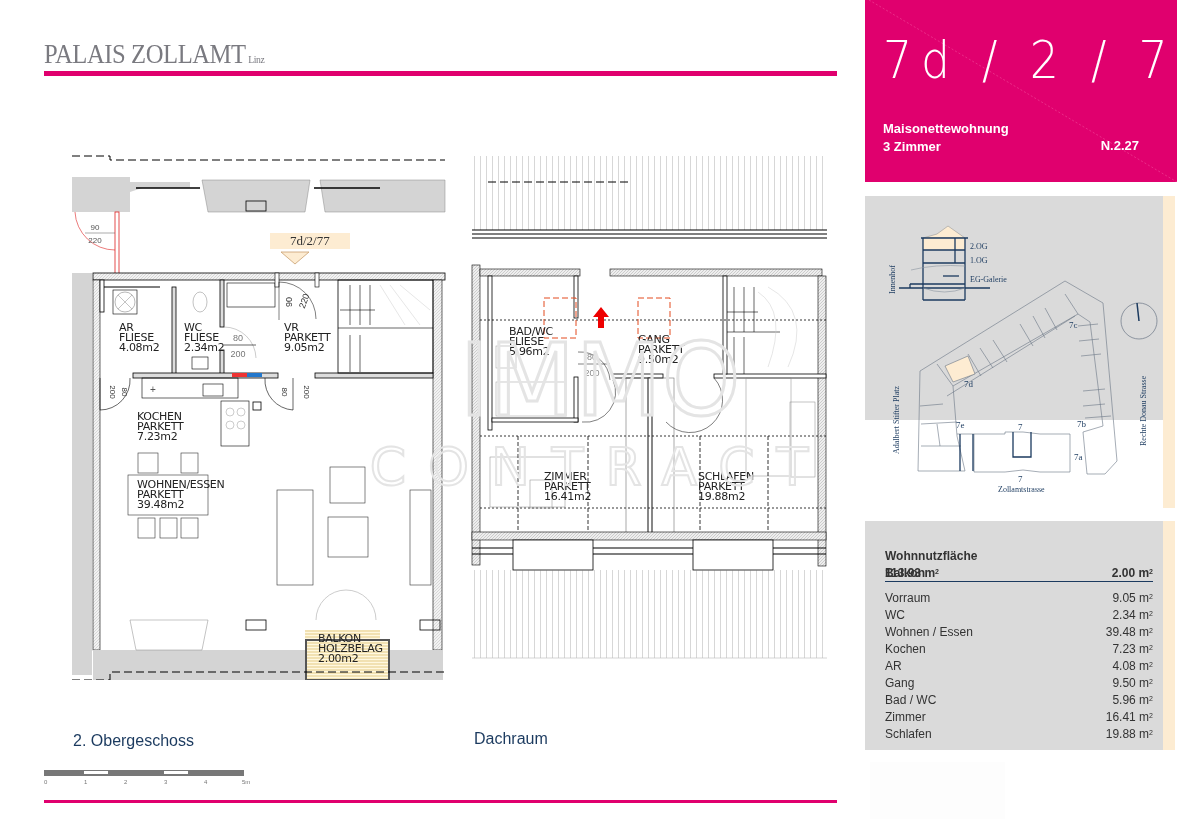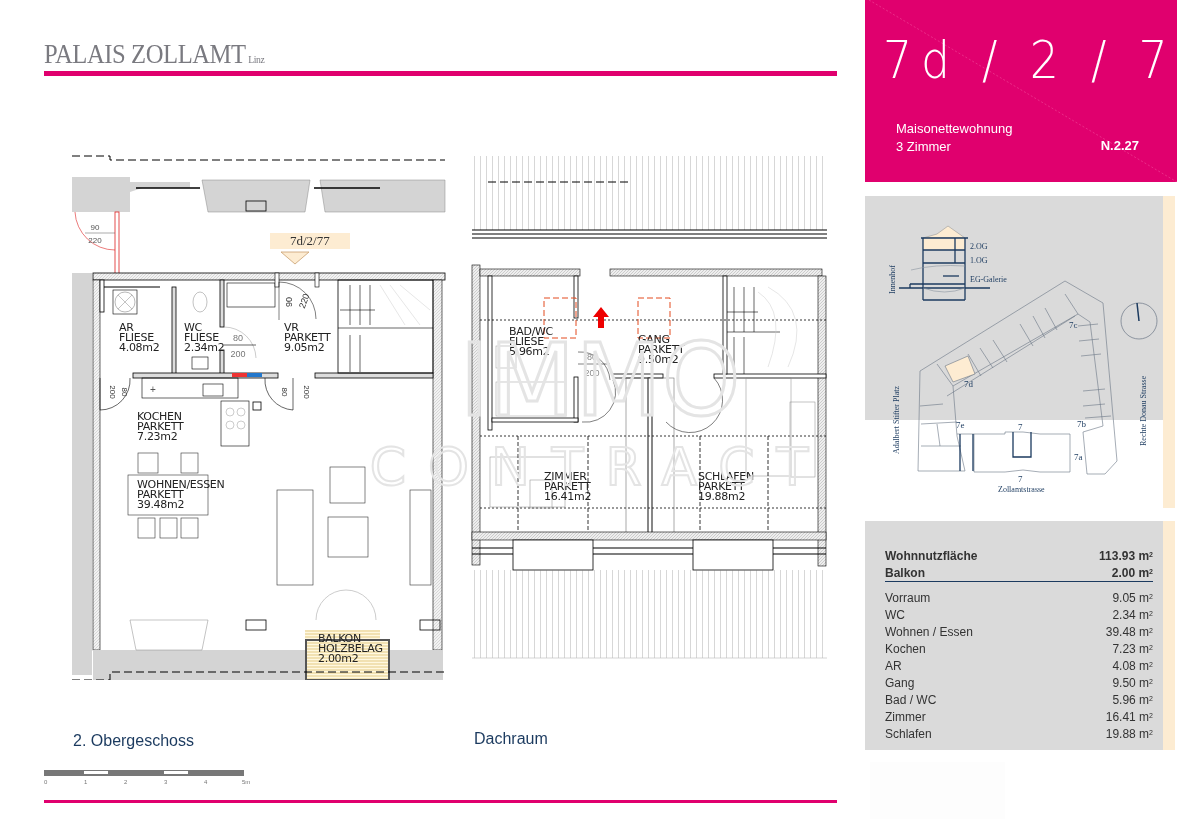--- a/index.html
+++ b/index.html
@@ -7,21 +7,21 @@
   body { position: relative; font-family: "Liberation Sans", sans-serif; color: #333; }
 
   .header-title { position: absolute; left: 44px; top: 38px; font-family: "Liberation Serif", serif; color: #7a7a80; font-size: 28px; letter-spacing: -0.5px; transform: scaleX(0.88); transform-origin: left; white-space: nowrap; }
   .header-title .city { font-size: 11px; margin-left: 3px; }
   .pink-rule { position: absolute; left: 44px; height: 5px; background: #e0006e; }
   .rule-top { top: 71px; width: 793px; }
   .rule-bottom { top: 800px; width: 793px; height: 3px; }
 
   .unit-box { position: absolute; left: 865px; top: 0; width: 312px; height: 182px; background: #e0006e; color: #fff; }
   .unit-box .unit-no { position: absolute; left: 18px; top: 30px; font-family: "DejaVu Sans", sans-serif; font-size: 52px; font-weight: 300; letter-spacing: 10px; white-space: nowrap; transform: scaleX(0.88); transform-origin: left; }
-  .unit-box .unit-type { position: absolute; left: 18px; top: 120px; font-size: 13px; font-weight: normal; line-height: 18px; margin-left: 13px; }
+  .unit-box .unit-type { position: absolute; left: 18px; top: 120px; font-size: 13px; font-weight: bold; line-height: 18px; }
   .unit-box .unit-code { position: absolute; right: 38px; top: 138px; font-size: 13px; font-weight: bold; }
   .unit-box .diag { position: absolute; left: 0; top: 0; width: 100%; height: 100%; }
 
   .location-panel { position: absolute; left: 865px; top: 196px; width: 298px; height: 224px; background: #dadada; padding-left: 40px; }
   .location-strip { position: absolute; left: 1163px; top: 196px; width: 12px; height: 312px; background: #fdecd2; }
   .location-panel svg { position: absolute; left: 0; top: 0; }
 
   .area-panel { position: absolute; left: 865px; top: 521px; width: 298px; height: 229px; background: #dadada; color: #1b3a5f; }
   .area-strip { position: absolute; left: 1163px; top: 521px; width: 12px; height: 229px; background: #fdecd2; }
   .area-row { position: absolute; left: 20px; width: 268px; display: flex; justify-content: space-between; font-size: 12px; line-height: 17px; }
@@ -136,21 +136,21 @@
     </g>
     <circle cx="274" cy="125" r="18" stroke="#6a7585" stroke-width="0.7" fill="none"></circle>
     <line x1="272" y1="107" x2="274" y2="125" stroke="#1b3a5f" stroke-width="1.5"></line>
   </svg>
 </div>
 <div class="location-strip"></div>
 
 <div class="area-panel"></div>
 <div class="area-strip"></div>
 <div style="position:absolute;left:865px;top:0;">
-  <div class="area-row bold" style="top:548px;">
+  <div class="area-row bold" style="top:548px;flex-direction:column;">
     <span>Wohnnutzfläche</span>
     <span><span>113.93 m</span><sup>2</sup></span>
   </div>
   <div class="area-row bold" style="top:565px;">
     <span>Balkon</span>
     <span><span>2.00 m</span><sup>2</sup></span>
   </div>
   <div class="area-divider"></div>
   <div class="area-row" style="top:590px;">
       <span>Vorraum</span>

